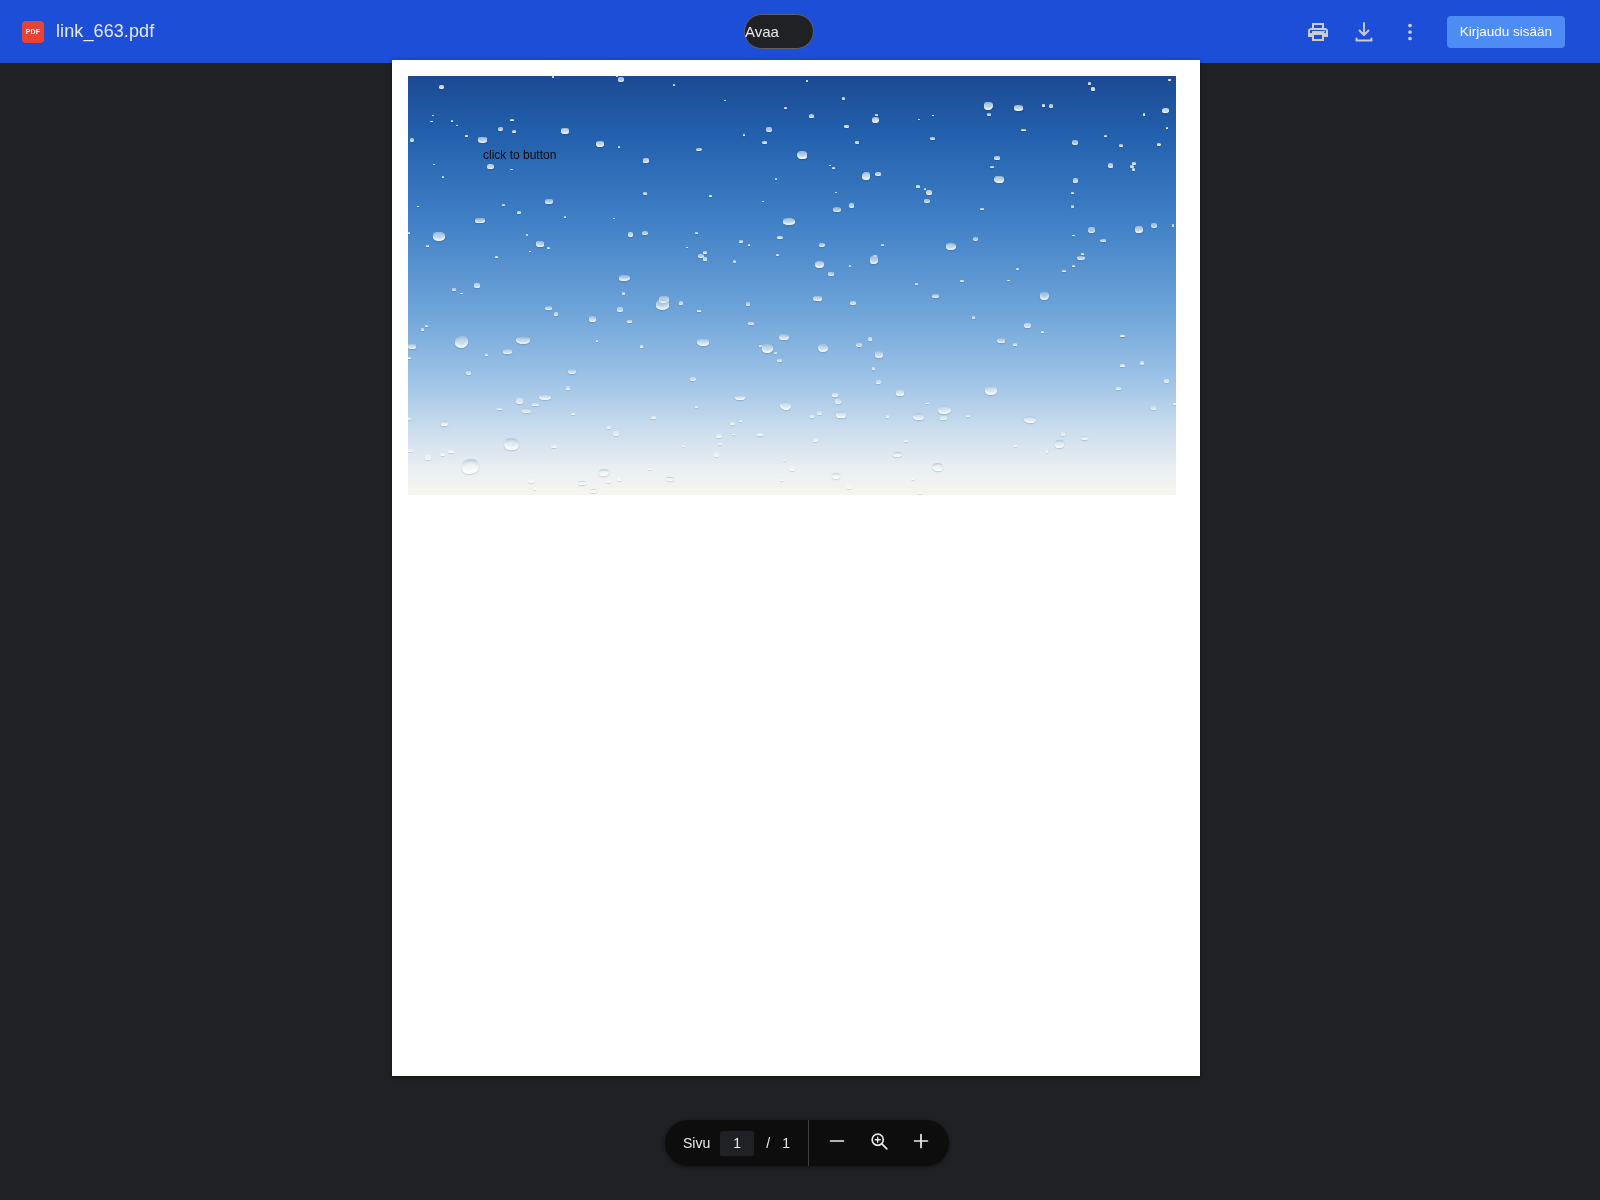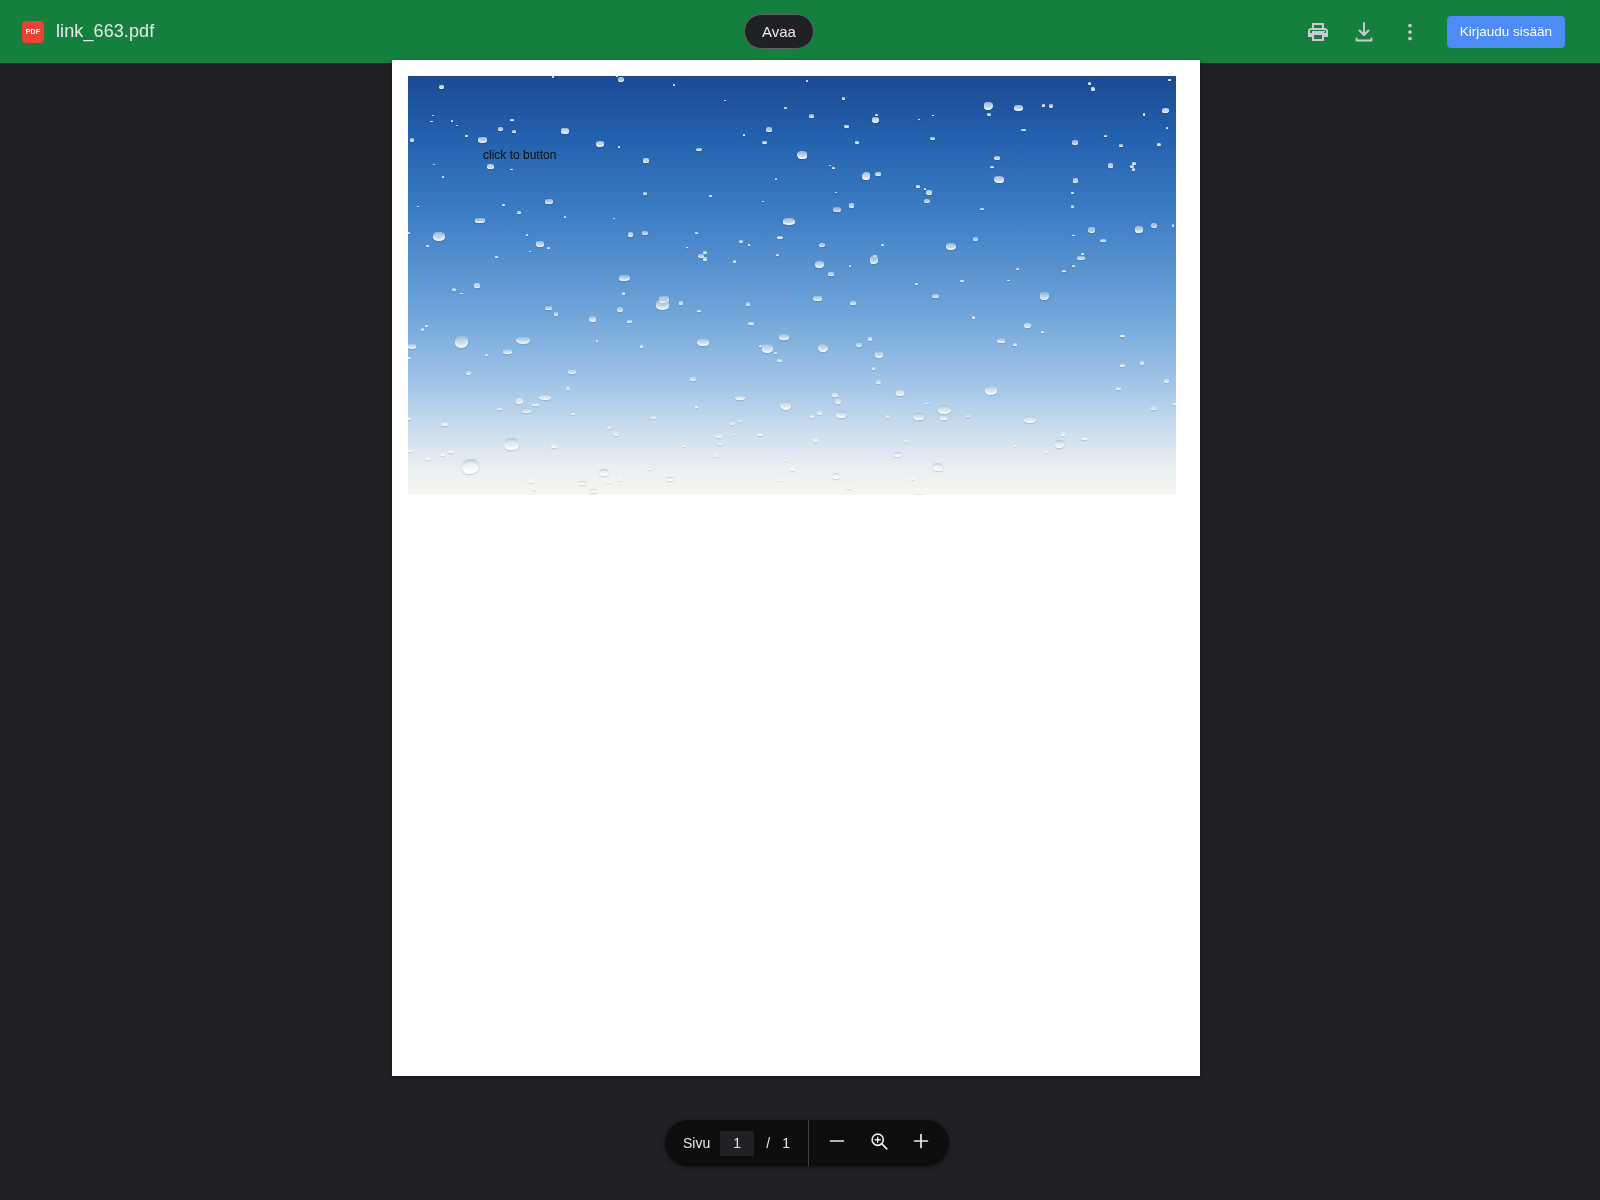--- a/index.html
+++ b/index.html
@@ -7,21 +7,21 @@
     width: 1600px; height: 1200px;
     background: #202124;
     font-family: "Liberation Sans", sans-serif;
     overflow: hidden;
   }
 
   
   .topbar {
     position: absolute; top: 0; left: 0;
     width: 1600px; height: 63px;
-    background: #15803d;
+    background: #1d4ed8;
     display: flex; align-items: center;
   }
   .file-group {
     position: absolute; left: 22px; top: 0; height: 63px;
     display: flex; align-items: center; gap: 12px;
   }
   .pdf-icon {
     width: 22px; height: 22px; border-radius: 4px;
     background: #ea4335;
     display: flex; align-items: center; justify-content: center;
@@ -31,21 +31,21 @@
   .file-name {
     font-size: 18px; color: #e8eaed; letter-spacing: .1px;
   }
 
   .open-btn {
     position: absolute; left: 744px; top: 14px;
     width: 70px; height: 35px;
     border: 1px solid #5f6368; border-radius: 18px;
     background: #202124; color: #e8eaed;
     font-size: 15px; font-family: "Liberation Sans", sans-serif;
-    display: flex; align-items: center; justify-content: center;
+    display: flex; align-items: center; justify-content: flex-start;
     cursor: pointer;
   }
 
   .right-group {
     position: absolute; right: 35px; top: 0; height: 63px;
     display: flex; align-items: center; gap: 0px;
   }
   .icon-btn {
     width: 46px; height: 46px; border-radius: 50%;
     display: flex; align-items: center; justify-content: center;

